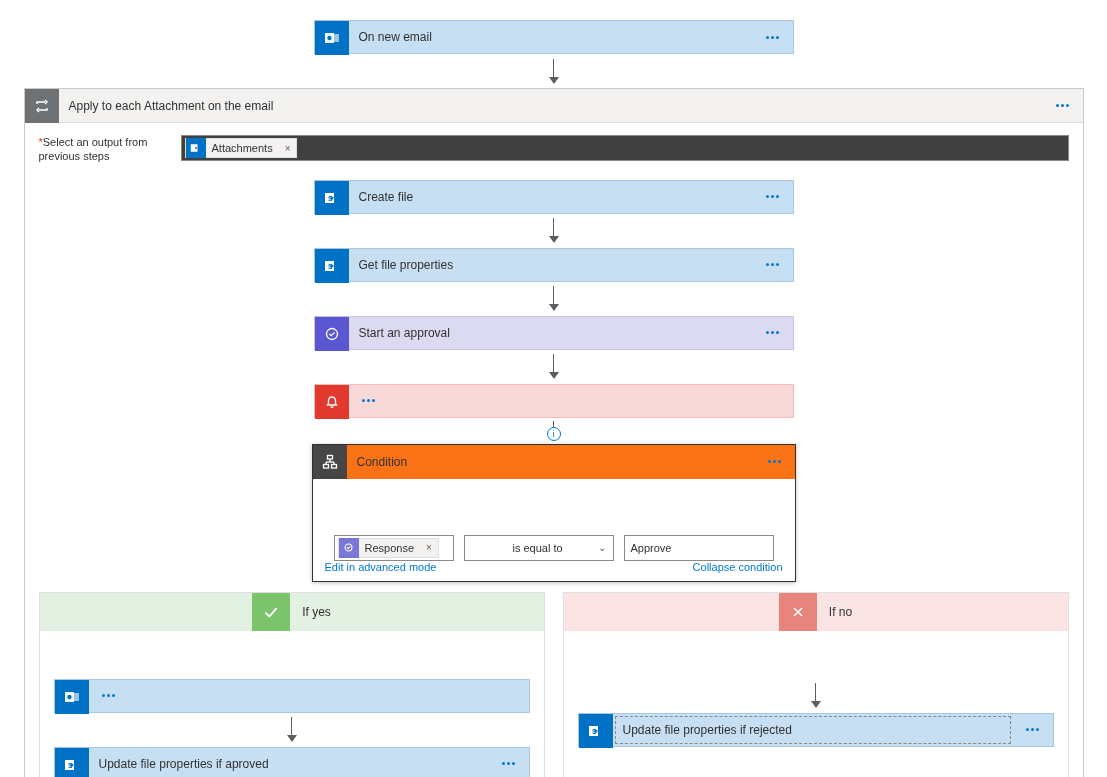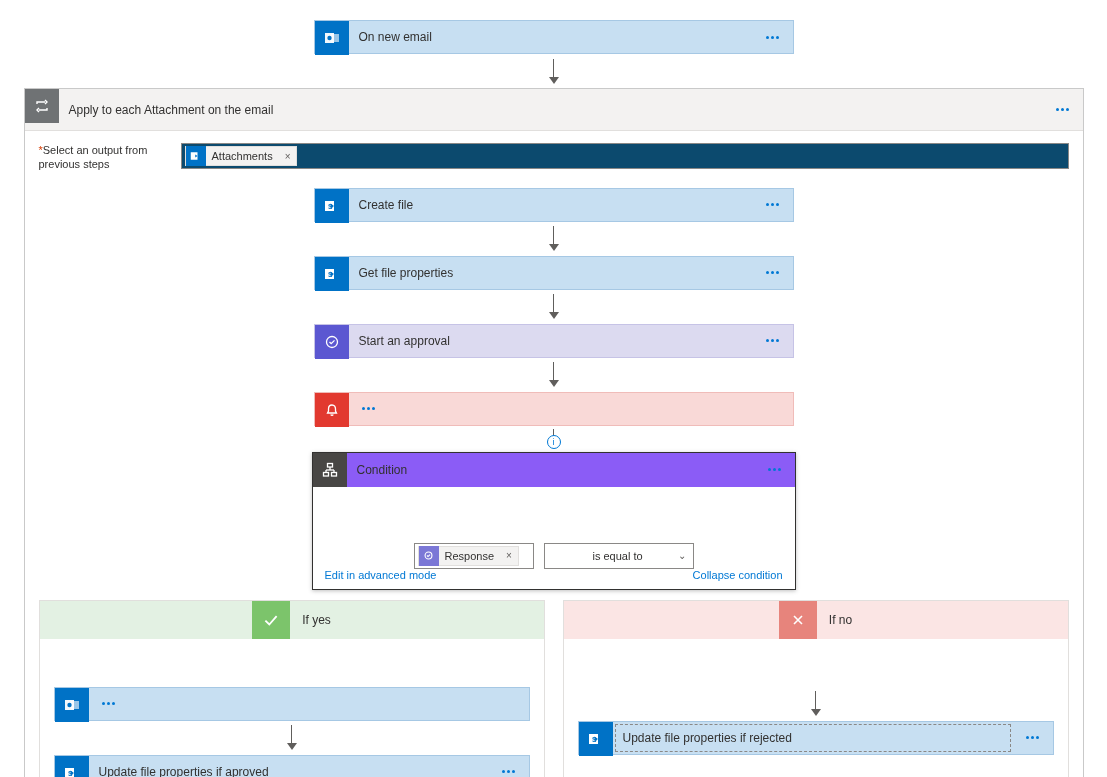--- a/index.html
+++ b/index.html
@@ -55,21 +55,21 @@
   .ic-outlook  { background: #0072c6; }
   .ic-foreach  { background: #6f7274; }
   .ic-sp       { background: #0072c6; }
   .ic-approval { background: #5b57d1; }
   .ic-notify   { background: #e2392f; }
   .ic-cond     { background: #484644; }
 
   .bg-blue   { background: #c7dff2; border-color:#a6c8e4; }
   .bg-purple { background: #dcdaf0; border-color:#c6c3e6; }
   .bg-red    { background: #f9d9d7; border-color:#f0bcb9; }
-  .bg-grey   { background: #8b5cf6; border-color:#bdbdbd;justify-content:center; }
+  .bg-grey   { background: #f97316; border-color:#bdbdbd;justify-content:center; }
   .bg-green  { background: #e3f1e3; border-color:#e3f1e3; }
   .bg-pink   { background: #fbe5e4; border-color:#fbe5e4; }
 
   .arrow {
     display: flex;
     flex-direction: column;
     align-items: center;
     height: 34px;
     justify-content: center;
   }
@@ -86,41 +86,41 @@
     font-size:9px;color:#0078d4;background:#fff;margin-top:-2px;
   }
 
   
   .scope {
     width: 1060px;
     border: 1px solid #c9c9c9;
     background: #fff;
   }
   .scope-header {
-    height: 42px;
+    height: 34px;
     display:flex; align-items:stretch;
     background:#f3f2f1;
     border-bottom:1px solid #e1dfdd;
   }
   .scope-header .icon { width:34px;height:34px;flex:0 0 34px;display:flex;align-items:center;justify-content:center;color:#fff; }
   .scope-header .title { flex:1;display:flex;align-items:center;padding:0 10px; }
   .scope-header .menu { width:40px;display:flex;align-items:center;justify-content:center;color:#0078d4;cursor:pointer;letter-spacing:1.5px; }
 
   .scope-body { padding: 12px 14px 0 14px; }
 
   .field-row { display:flex; align-items:flex-start; gap:12px; margin-bottom:16px; }
   .field-label { width:130px; font-size:11px; line-height:1.3; }
   .field-label .req { color:#d83b01; }
   .field-input {
     flex:1;
     border:1px solid #8a8886;
     min-height:26px;
     padding:2px 3px;
     display:flex;align-items:center;
-    background:#0c4a6e;
+    background:#404040;
   }
   .token {
     display:inline-flex;align-items:center;
     background:#f3f2f1;border:1px solid #e1dfdd;
     font-size:11px;height:20px;
   }
   .token .tic {
     width:20px;height:20px;display:flex;align-items:center;justify-content:center;
     background:#0072c6;color:#fff;margin-right:6px;
   }
@@ -369,20 +369,23 @@
                       </svg>
                   </span>
                   <span class="tx">Response</span>
                   <span class="tc">×</span>
                 </span>
               </div>
               <div class="cond-box dd">
                 <span>is equal to</span>
                 <span class="chev">⌄</span>
               </div>
+              <div class="cond-box val">
+                <span>Approve</span>
+              </div>
             </div>
             <div class="cond-links">
               <a>Edit in advanced mode</a>
               <a>Collapse condition</a>
             </div>
           </div>
         </div>
 
         <div class="branches">
 

